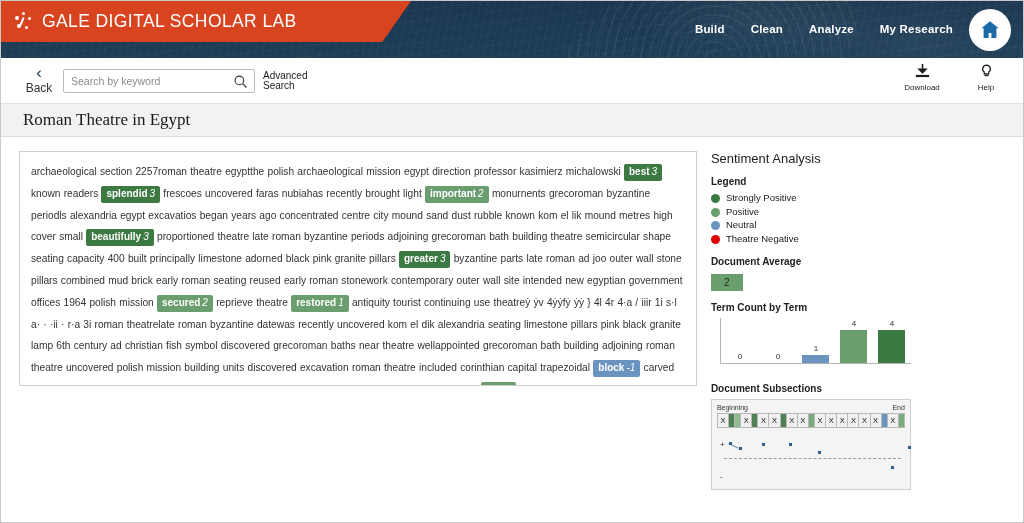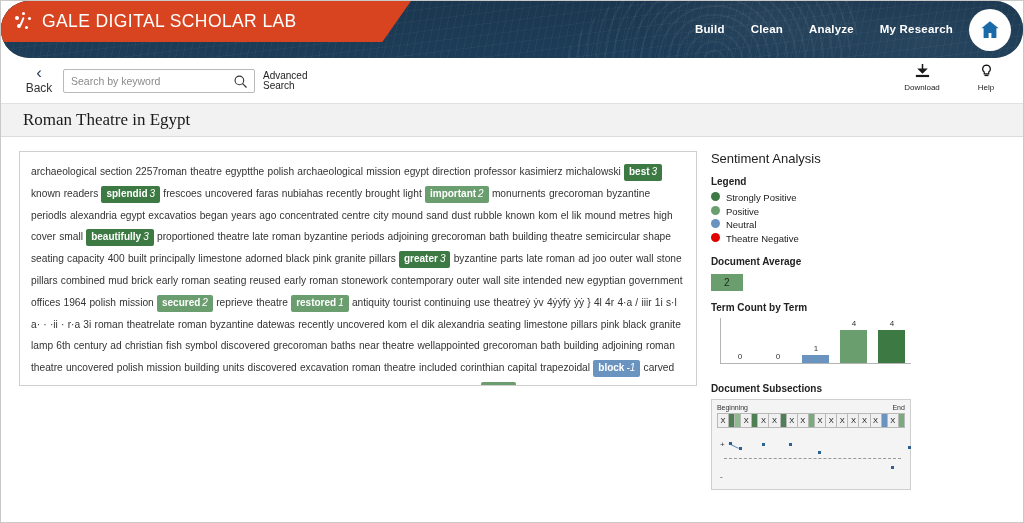--- a/index.html
+++ b/index.html
@@ -17,21 +17,20 @@
     border: 1px solid #c9c9c9;
     overflow: hidden;
   }
 
   
   .brandbar {
     position: relative;
     height: 57px;
     background: #737373;
     overflow: hidden;
-    border-radius: 28px;
   }
   .brandbar .engrave {
     position: absolute; inset: 0;
     background:
       radial-gradient(ellipse 180px 70px at 760px 18px, rgba(255,255,255,.055), rgba(255,255,255,0) 70%),
       radial-gradient(ellipse 230px 90px at 920px 40px, rgba(255,255,255,.05), rgba(255,255,255,0) 70%),
       repeating-linear-gradient(102deg, rgba(255,255,255,.035) 0 1px, rgba(255,255,255,0) 1px 7px),
       repeating-linear-gradient(-7deg, rgba(255,255,255,.03) 0 1px, rgba(255,255,255,0) 1px 11px),
       linear-gradient(#1b3750, #1d3d58);
   }
@@ -165,21 +164,21 @@
 
   
   .side { width: 300px; }
   .side h2 {
     margin: 0 0 10px 0; font-size: 13px; font-weight: normal; color: #222;
   }
   .side h3 {
     margin: 0 0 5px 0; font-size: 10px; font-weight: bold; color: #222;
   }
   .legend { margin-bottom: 12px; }
-  .legend-row { display: flex; align-items: flex-start; margin-bottom: 2.5px; }
+  .legend-row { display: flex; align-items: flex-end; margin-bottom: 2.5px; }
   .dot { width: 9px; height: 9px; border-radius: 50%; margin-right: 6px; flex: none; }
   .legend-row span.lbl { font-size: 9.5px; color: #222; }
 
   .avg-box {
     display: inline-block; min-width: 32px; text-align: center;
     padding: 3px 9px; background: #6b9e6f; color: #1a2a1a;
     font-size: 10px; margin-bottom: 11px;
   }
 
   

